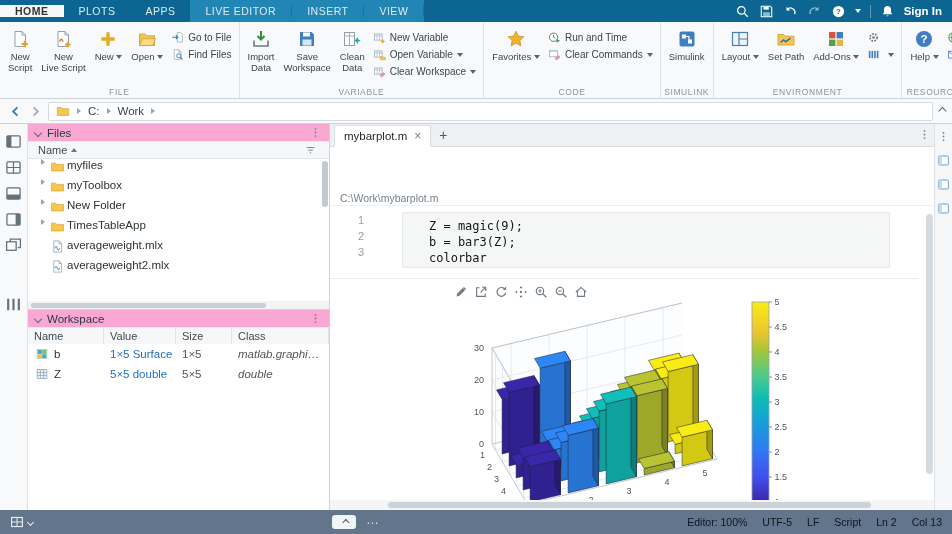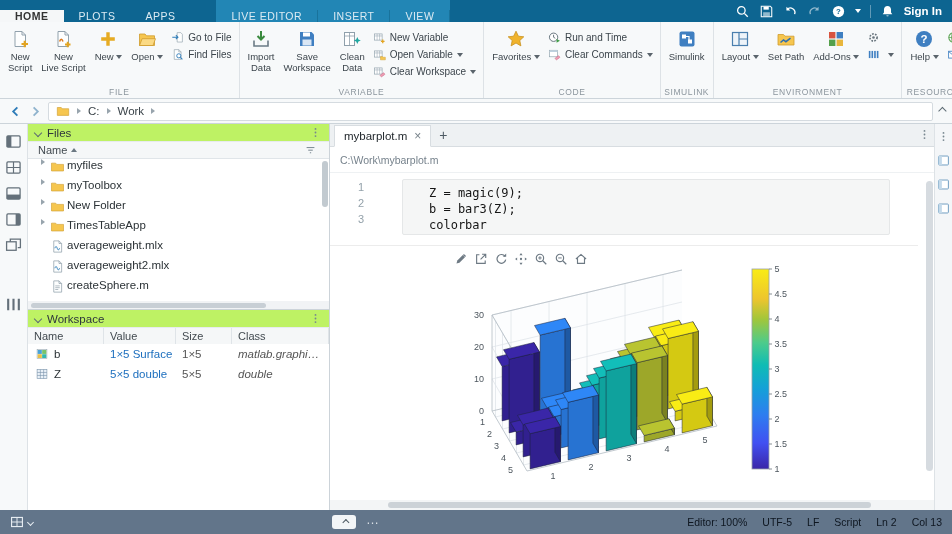--- a/index.html
+++ b/index.html
@@ -3,22 +3,22 @@
 <meta charset="utf-8">
 <style>
   *{margin:0;padding:0;box-sizing:border-box;font-family:"Liberation Sans",sans-serif;}
   html,body{background:#9aa4ab;}
   .app{width:952px;height:534px;background:#fff;position:relative;overflow:hidden;font-size:12px;color:#333;display:flex;flex-direction:column;}
   .icon{display:inline-block;flex:none;}
   .icon svg{width:100%;height:100%;display:block;}
 
   
   .ribbon-tabs{height:22px;background:#0d6591;display:flex;align-items:stretch;position:relative;flex:none;}
-  .tabs-left,.tabs-context{display:flex;align-items:flex-end;}
-  .tabs-context{background:#2286b5;margin-left:26px;}
+  .tabs-left,.tabs-context{display:flex;align-items:center;}
+  .tabs-context{background:#2286b5;}
   .rtab{padding:0 15px;color:#dcebf3;font-size:10.5px;display:flex;align-items:center;letter-spacing:.5px;cursor:pointer;white-space:nowrap;}
   .rtab.ctx{border-right:1px solid rgba(10,80,110,.35);}
   .rtab.active{background:#f5f7f8;color:#333;font-weight:bold;}
   .tabs-right{position:absolute;right:0;top:0;height:100%;display:flex;align-items:center;gap:9px;padding-right:10px;color:#fff;}
   .ricon{width:15px;height:15px;color:#fff;cursor:pointer;}
   .ricon.dim{opacity:.55;}
   .rdivider{width:1px;height:13px;background:rgba(255,255,255,.35);}
   .signin{font-size:11.5px;font-weight:bold;color:#fff;cursor:pointer;}
   .dd{display:inline-block;width:0;height:0;border-left:3px solid transparent;border-right:3px solid transparent;border-top:4px solid #5a646c;vertical-align:middle;}
   .dd.white{border-top-color:#fff;}
@@ -45,21 +45,21 @@
   .chev.up{transform:rotate(135deg) translate(-1px,-1px);}
   .chev.down{transform:rotate(-45deg);}
 
   
   .main{flex:1;display:flex;align-items:stretch;overflow:hidden;}
   .left-rail{width:28px;background:#f7f9fa;border-right:1px solid #dde2e6;display:flex;flex-direction:column;align-items:center;padding-top:9px;gap:9px;flex:none;}
   .left-rail .icon{width:17px;height:17px;color:#64707a;cursor:pointer;}
   .left-rail .spacer{height:24px;}
 
   .side{width:302px;flex:none;display:flex;flex-direction:column;border-right:1px solid #ccd3d9;background:#fff;}
-  .panel-head{height:18px;display:flex;align-items:center;padding:0 7px;gap:6px;background:#bef264;border-bottom:1px solid #e7ebee;font-size:11.5px;color:#2e363c;flex:none;}
+  .panel-head{height:18px;display:flex;align-items:center;padding:0 7px;gap:6px;background:#f9a8d4;border-bottom:1px solid #e7ebee;font-size:11.5px;color:#2e363c;flex:none;}
   .panel-title{font-size:11.5px;}
   .kebab{width:13px;height:13px;color:#77868f;margin-left:auto;cursor:pointer;}
   .col-head{display:flex;align-items:center;height:17px;background:#f5f7f8;border-bottom:1px solid #e0e5e9;font-size:11px;color:#424a50;flex:none;}
   .tri-up{display:inline-block;width:0;height:0;border-left:3px solid transparent;border-right:3px solid transparent;border-bottom:4px solid #6b7882;margin-left:4px;}
   .filter-ic{width:13px;height:13px;color:#77868f;margin-left:auto;margin-right:12px;cursor:pointer;}
 
   .files{height:186px;position:relative;display:flex;flex-direction:column;border-bottom:1px solid #ccd3d9;}
   .file-list{flex:1;overflow:hidden;}
   .frow{height:20px;display:flex;padding-left:10px;gap:2px;font-size:11.5px;color:#2b3236;cursor:pointer;}
   .frow .tw{width:10px;display:flex;justify-content:center;}
@@ -79,21 +79,21 @@
   .ws-size{color:#555;padding-left:6px;}
   .ws-class{color:#555;padding-left:6px;white-space:nowrap;overflow:hidden;font-style:italic;}
 
   
   .editor{flex:1;display:flex;flex-direction:column;overflow:hidden;background:#fff;}
   .ed-tabbar{height:23px;background:#eef1f3;border-bottom:1px solid #d8dde1;display:flex;align-items:flex-end;padding-left:4px;flex:none;position:relative;}
   .ed-tab{height:22px;background:#fff;border:1px solid #d8dde1;border-bottom:1px solid #fff;margin-bottom:-1px;display:flex;align-items:center;padding:0 9px;font-size:11.5px;gap:7px;color:#23292e;cursor:pointer;}
   .ed-tab .close{color:#77828a;font-size:12px;cursor:pointer;line-height:1;}
   .ed-plus{width:24px;height:22px;display:flex;align-items:center;justify-content:center;color:#4d5a63;font-size:14px;cursor:pointer;}
   .ed-kebab{position:absolute;right:3px;top:4px;}
-  .ed-pathbar{height:26px;font-size:10.5px;color:#76828c;display:flex;align-items:center;padding:0 10px;background:#fff;border-bottom:1px solid #eef1f3;flex:none;}
+  .ed-pathbar{height:15px;font-size:10.5px;color:#76828c;display:flex;align-items:center;padding:0 10px;background:#fff;border-bottom:1px solid #eef1f3;flex:none;margin-top:44px;}
   .ed-content{position:relative;flex:1;background:#fff;overflow:hidden;}
   .gutter{position:absolute;left:0;top:6px;width:34px;text-align:right;font-family:"DejaVu Sans Mono",monospace;font-size:11px;color:#93a1aa;line-height:16px;}
   .gutter div{height:16px;}
   .code-box{position:absolute;left:72px;right:44px;top:6px;height:56px;background:#f5f6f6;border:1px solid #e5e7e8;border-radius:2px;padding:5px 0 0 26px;}
   .code-line{font-family:"DejaVu Sans Mono",monospace;font-size:12px;color:#151515;line-height:16px;white-space:pre;}
   .fig-divider{position:absolute;left:0;right:16px;top:72px;border-top:1px solid #ececec;}
   .ax-toolbar{position:absolute;left:122px;top:77px;display:flex;gap:3px;}
   .ax-btn{width:17px;height:17px;padding:1.5px;color:#6e7a84;border-radius:2px;cursor:pointer;}
   .chart-mount{position:absolute;left:92px;top:84px;width:378px;height:245px;}
   .ed-vscroll{position:absolute;right:1px;top:4px;bottom:4px;width:7px;cursor:pointer;}
@@ -581,31 +581,20 @@
             <div class="frow">
     <span class="tw"></span>
     <span class="icon ">
                 <svg viewBox="0 0 20 20">
                   <path d="M5 2.5h7l3.5 3.5v11.5H5z" fill="#fdfefe" stroke="#91a1ac" stroke-width="1"></path>
                   <path d="M12 2.5v3.5h3.5" fill="none" stroke="#91a1ac" stroke-width="1"></path>
                   <path d="M6.5 12.3c1-3 2.1-3 3.1 0s2.1 3 3.1 0" fill="none" stroke="#2e7cb8" stroke-width="1.3"></path>
                 </svg>
               </span>
               <span>averageweight2.mlx</span>
-            </div>
-            <div class="frow">
-    <span class="tw"></span>
-    <span class="icon ">
-                <svg viewBox="0 0 20 20">
-                  <path d="M5 2.5h7l3.5 3.5v11.5H5z" fill="#fdfefe" stroke="#91a1ac" stroke-width="1"></path>
-                  <path d="M12 2.5v3.5h3.5" fill="none" stroke="#91a1ac" stroke-width="1"></path>
-                  <path d="M7 9.2h6M7 11.6h6M7 14h4" stroke="#9aa7b0" stroke-width="1"></path>
-                </svg>
-              </span>
-              <span>createSphere.m</span>
             </div>
           </div>
         <div class="fv-scroll">
             <div class="thumb"></div>
           </div>
         <div class="fh-scroll">
             <div class="thumb"></div>
           </div>
       </section>
 

